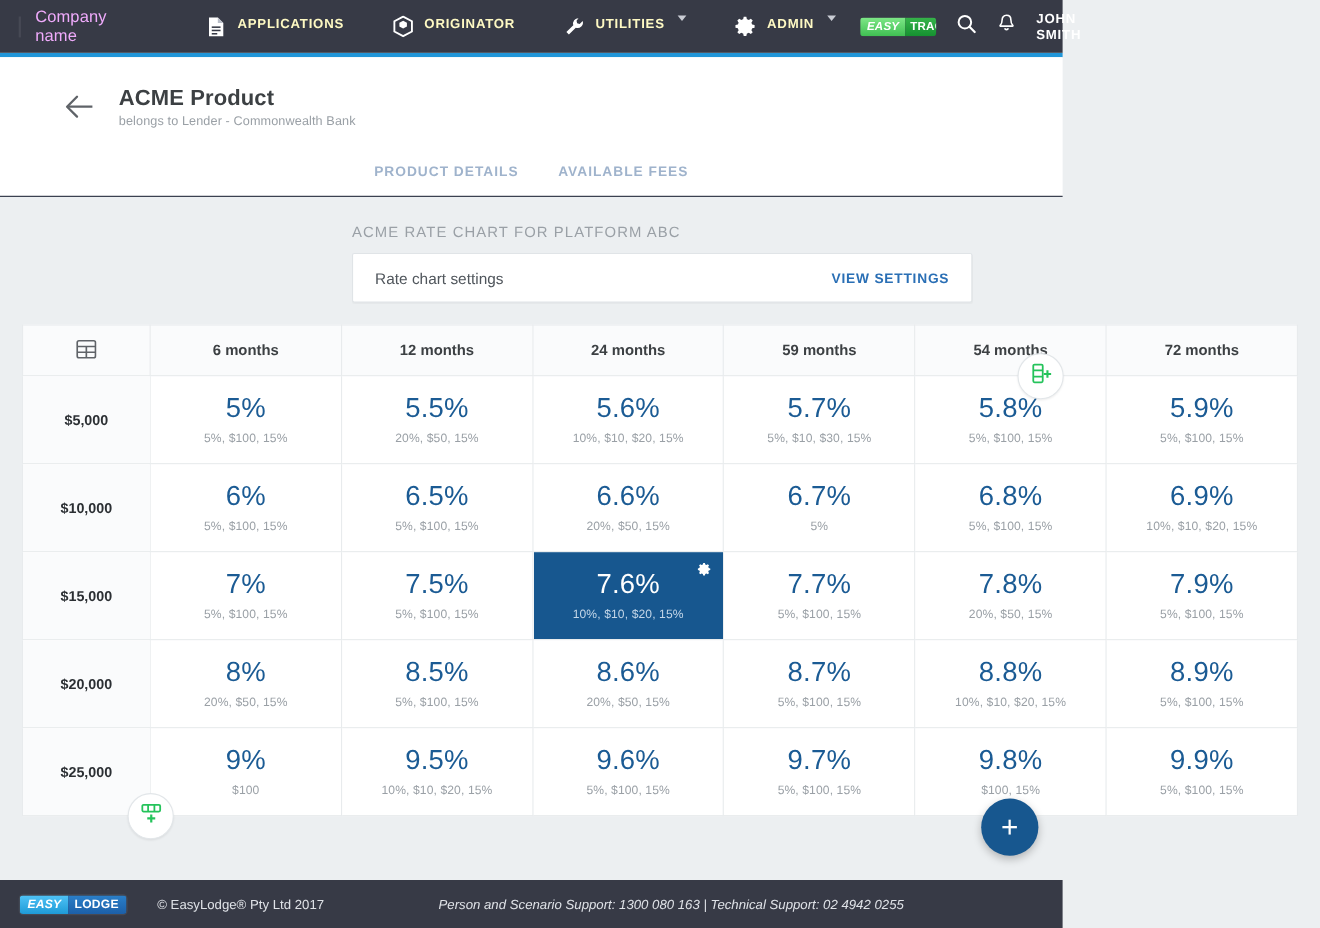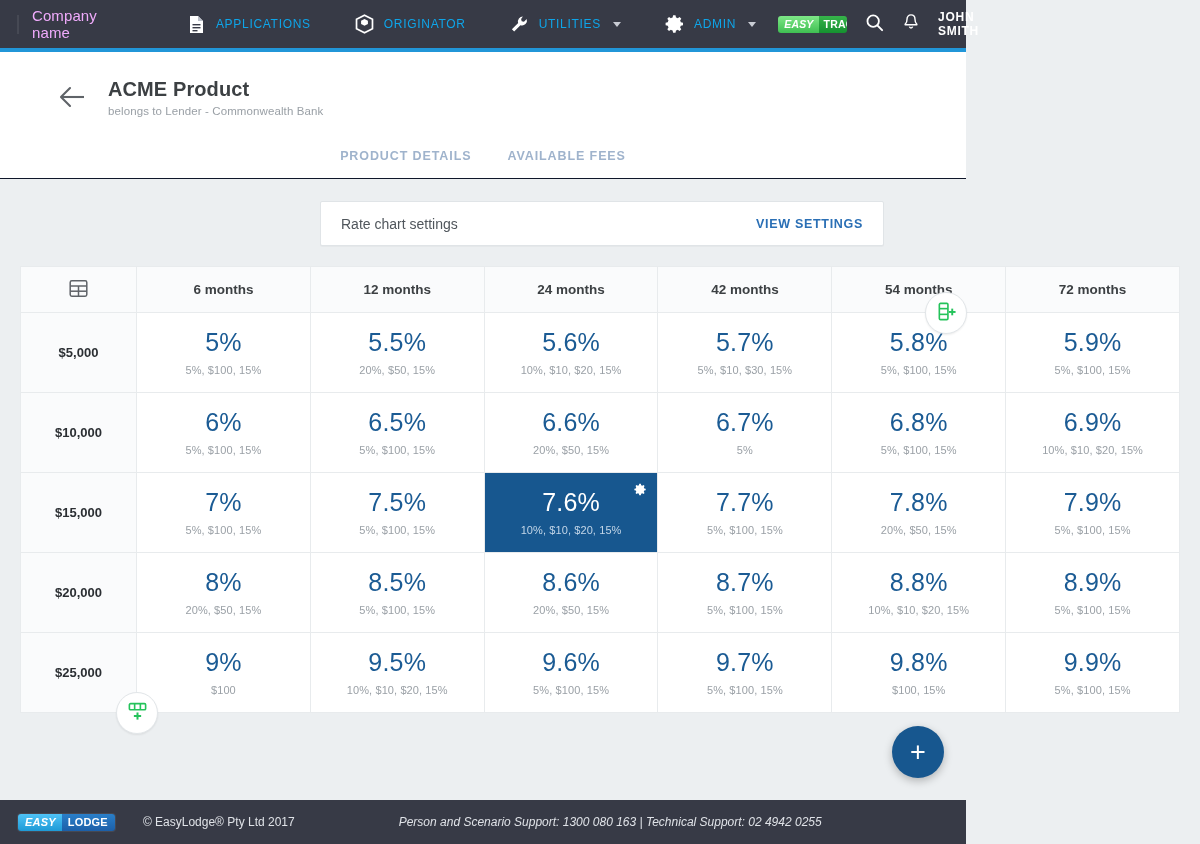--- a/index.html
+++ b/index.html
@@ -24,22 +24,22 @@
     display: inline-flex; align-items: stretch; height: 17px; border-radius: 3px;
     overflow: hidden; font-size: 11px; font-weight: bold; font-style: italic;
     letter-spacing: .2px; margin-right: 14px; box-shadow: 0 0 0 1px rgba(255,255,255,.08);
   }
   .brand-logo .b1 { background: linear-gradient(#4fc3f7,#1e9ad6); color:#fff; padding: 0 6px 0 7px; display:flex; align-items:center; }
   .brand-logo .b2 { background: linear-gradient(#2a7fc9,#1c5fa8); color:#fff; padding: 0 7px 0 6px; display:flex; align-items:center; font-style: normal; }
   .company-name { color: #f0abfc; font-size: 15px; letter-spacing: .1px; }
 
   .nav-items { display: flex; align-items: center; margin-left: 68px; gap: 0; }
   .nav-item {
-    display: flex; align-items: center; gap: 9px; color: #0ea5e9;
-    font-size: 12px; font-weight: normal; letter-spacing: .7px;
+    display: flex; align-items: flex-start; gap: 9px; color: #fef9c3;
+    font-size: 12px; font-weight: bold; letter-spacing: .7px;
     padding: 0 22px; cursor: pointer; white-space: nowrap;
   }
   .nav-item .nav-ic { display:flex; width:20px; height:20px; align-items:center; justify-content:center; }
   .nav-item .caret {
     width: 0; height: 0; border-left: 4.5px solid transparent; border-right: 4.5px solid transparent;
     border-top: 5px solid #c9ccd4; margin-left: 3px;
   }
 
   .topbar-right { margin-left: auto; display: flex; align-items: center; gap: 18px; }
   .track-logo {
@@ -222,20 +222,21 @@
         <div class="ph-sub">belongs to Lender - Commonwealth Bank</div>
       </div>
     </div>
     <div class="tabs">
       <div class="tab">PRODUCT DETAILS</div>
       <div class="tab">AVAILABLE FEES</div>
     </div>
   </div>
 
   <div class="main">
+    <div class="section-title">ACME RATE CHART FOR PLATFORM ABC</div>
 
     <div class="settings-card">
       <span class="label">Rate chart settings</span>
       <span class="view-settings">VIEW SETTINGS</span>
     </div>
 
     <div class="table-wrap">
       <table class="rate-table">
         <thead>
           <tr>
@@ -245,21 +246,21 @@
                     <rect x="1.2" y="1.8" width="16.6" height="15.4" rx="1.6" fill="none" stroke="#5f6368" stroke-width="1.5"></rect>
                     <line x1="1.2" y1="7" x2="17.8" y2="7" stroke="#5f6368" stroke-width="1.5"></line>
                     <line x1="1.2" y1="12.2" x2="17.8" y2="12.2" stroke="#5f6368" stroke-width="1.5"></line>
                     <line x1="9.5" y1="7" x2="9.5" y2="17.2" stroke="#5f6368" stroke-width="1.5"></line>
                   </svg>
               </span>
             </th>
             <th>6 months</th>
             <th>12 months</th>
             <th>24 months</th>
-            <th>42 months</th>
+            <th>59 months</th>
             <th>54 months</th>
             <th>72 months</th>
           </tr>
         </thead>
         <tbody>
             <tr>
               <td class="row-head">$5,000</td>
               <td>
                 <div class="rate">5%</div>
                 <div class="detail">5%, $100, 15%</div>

